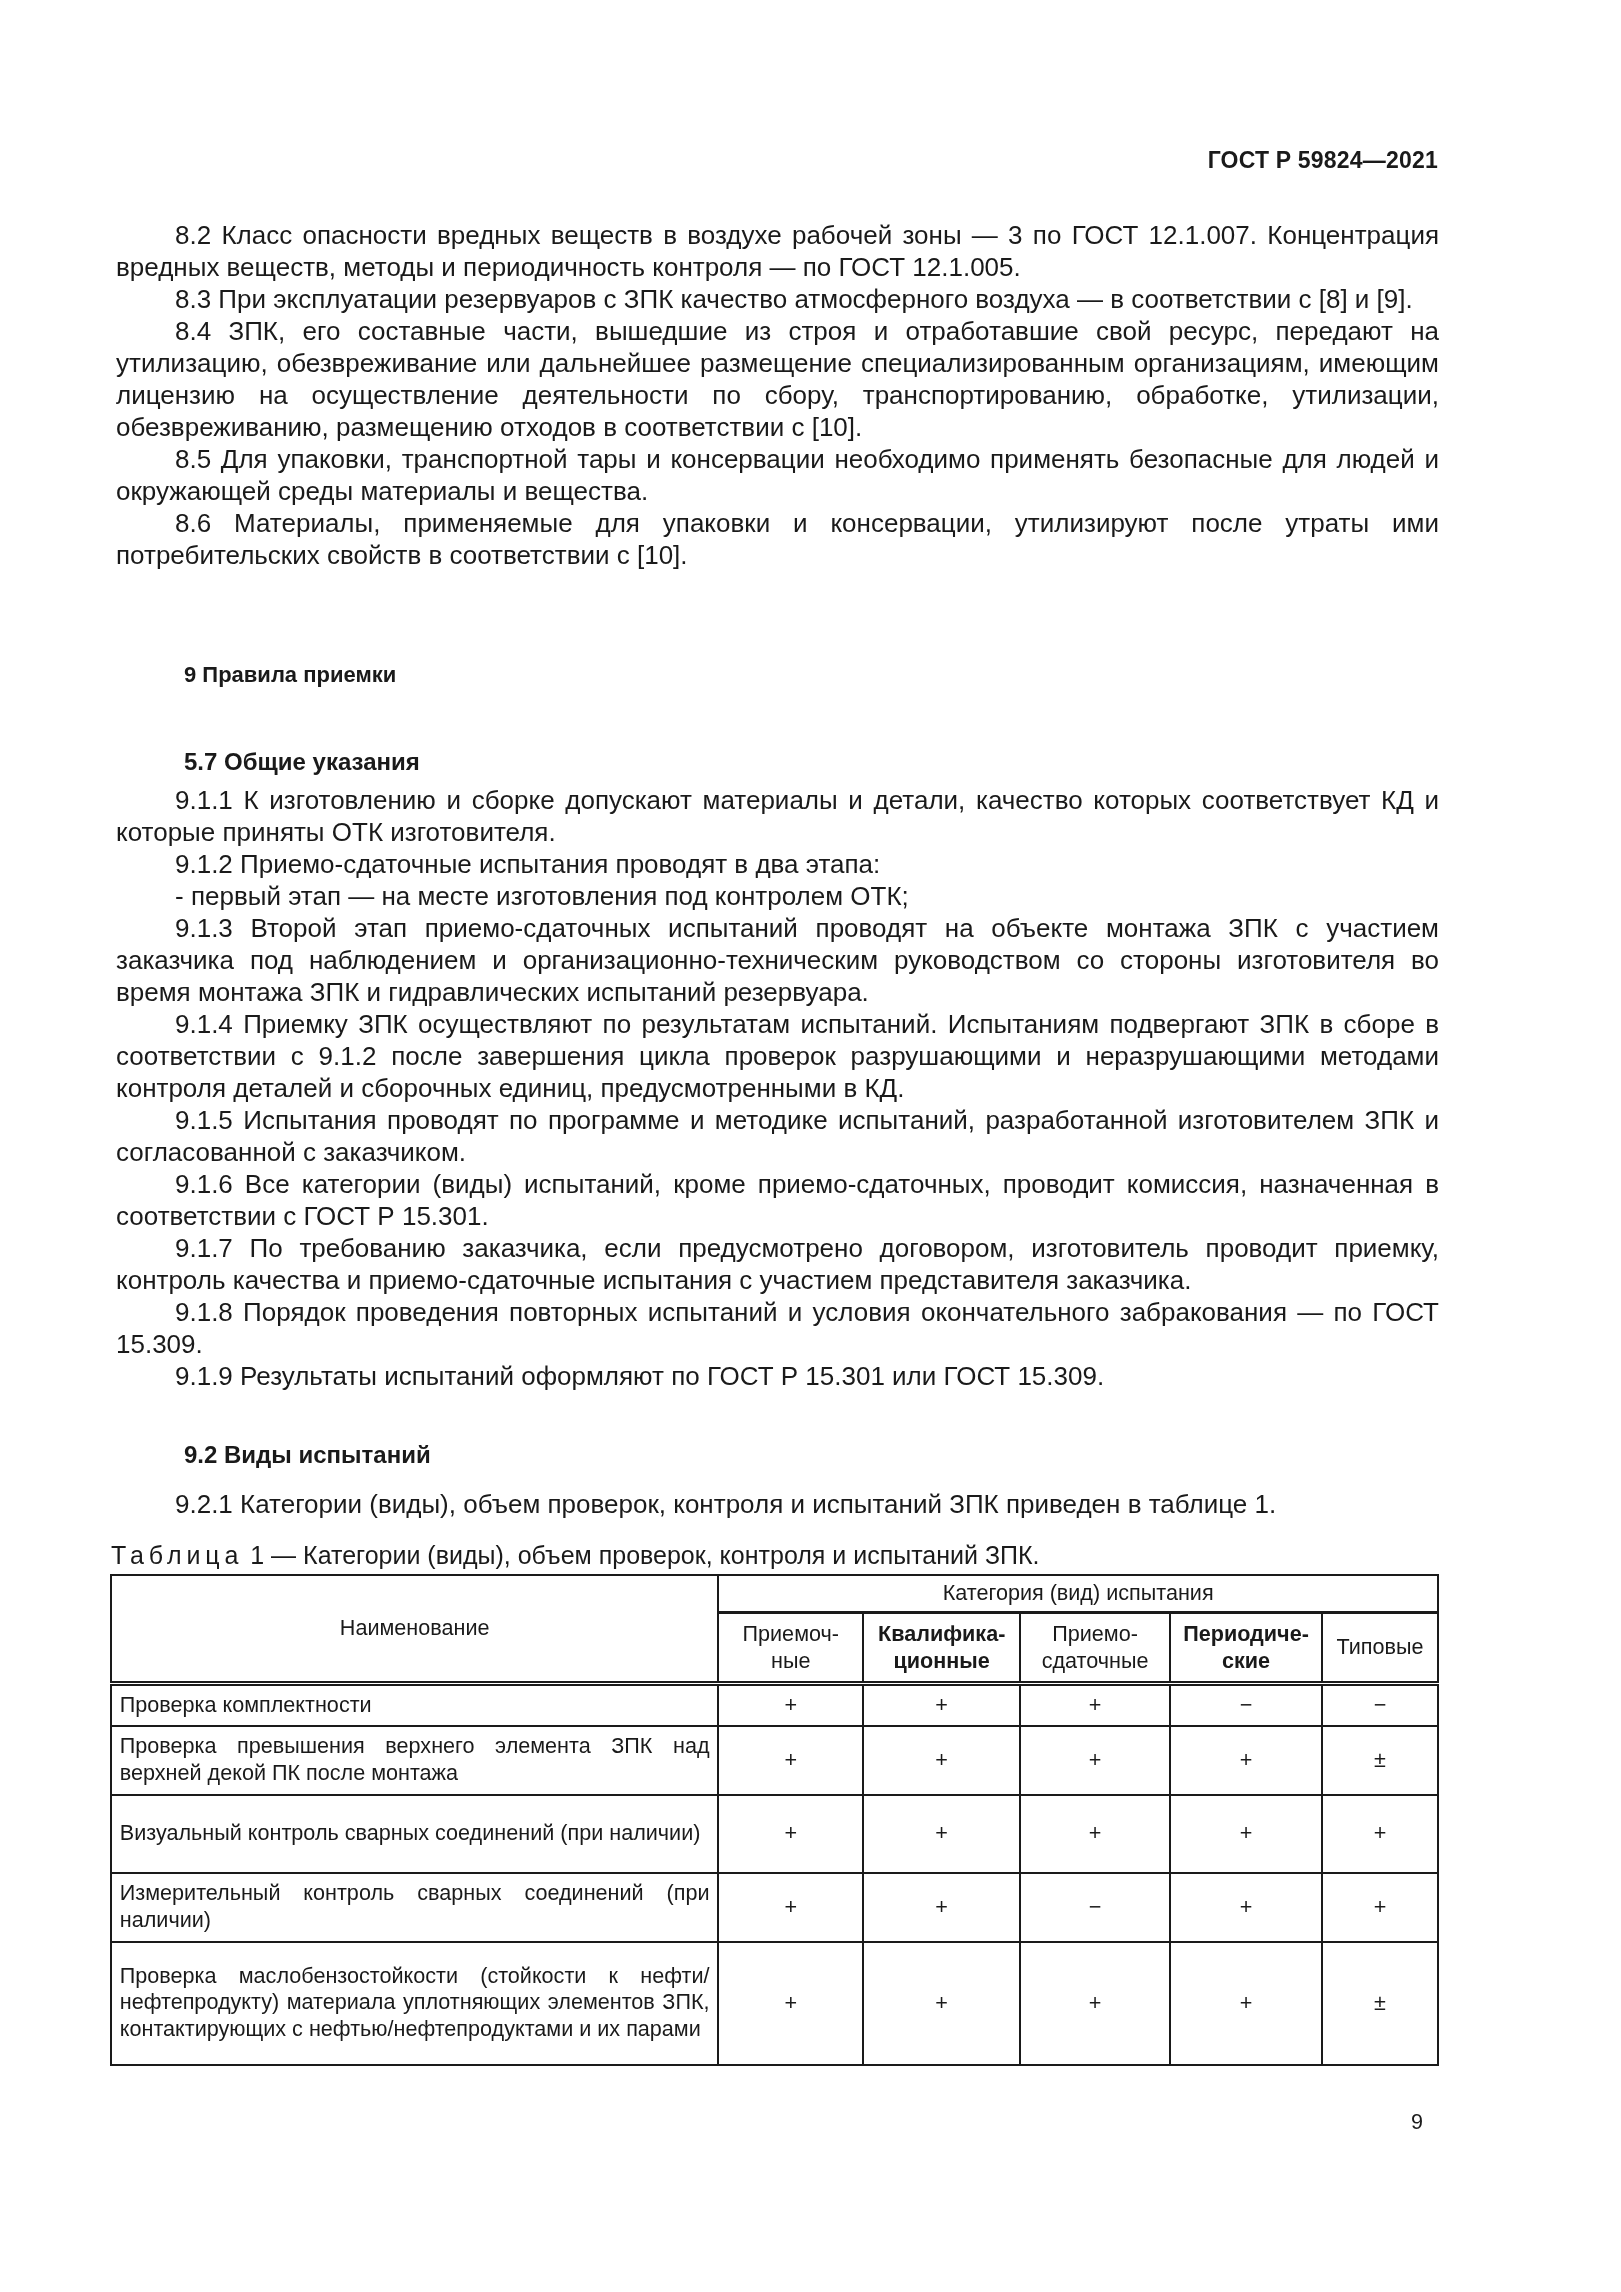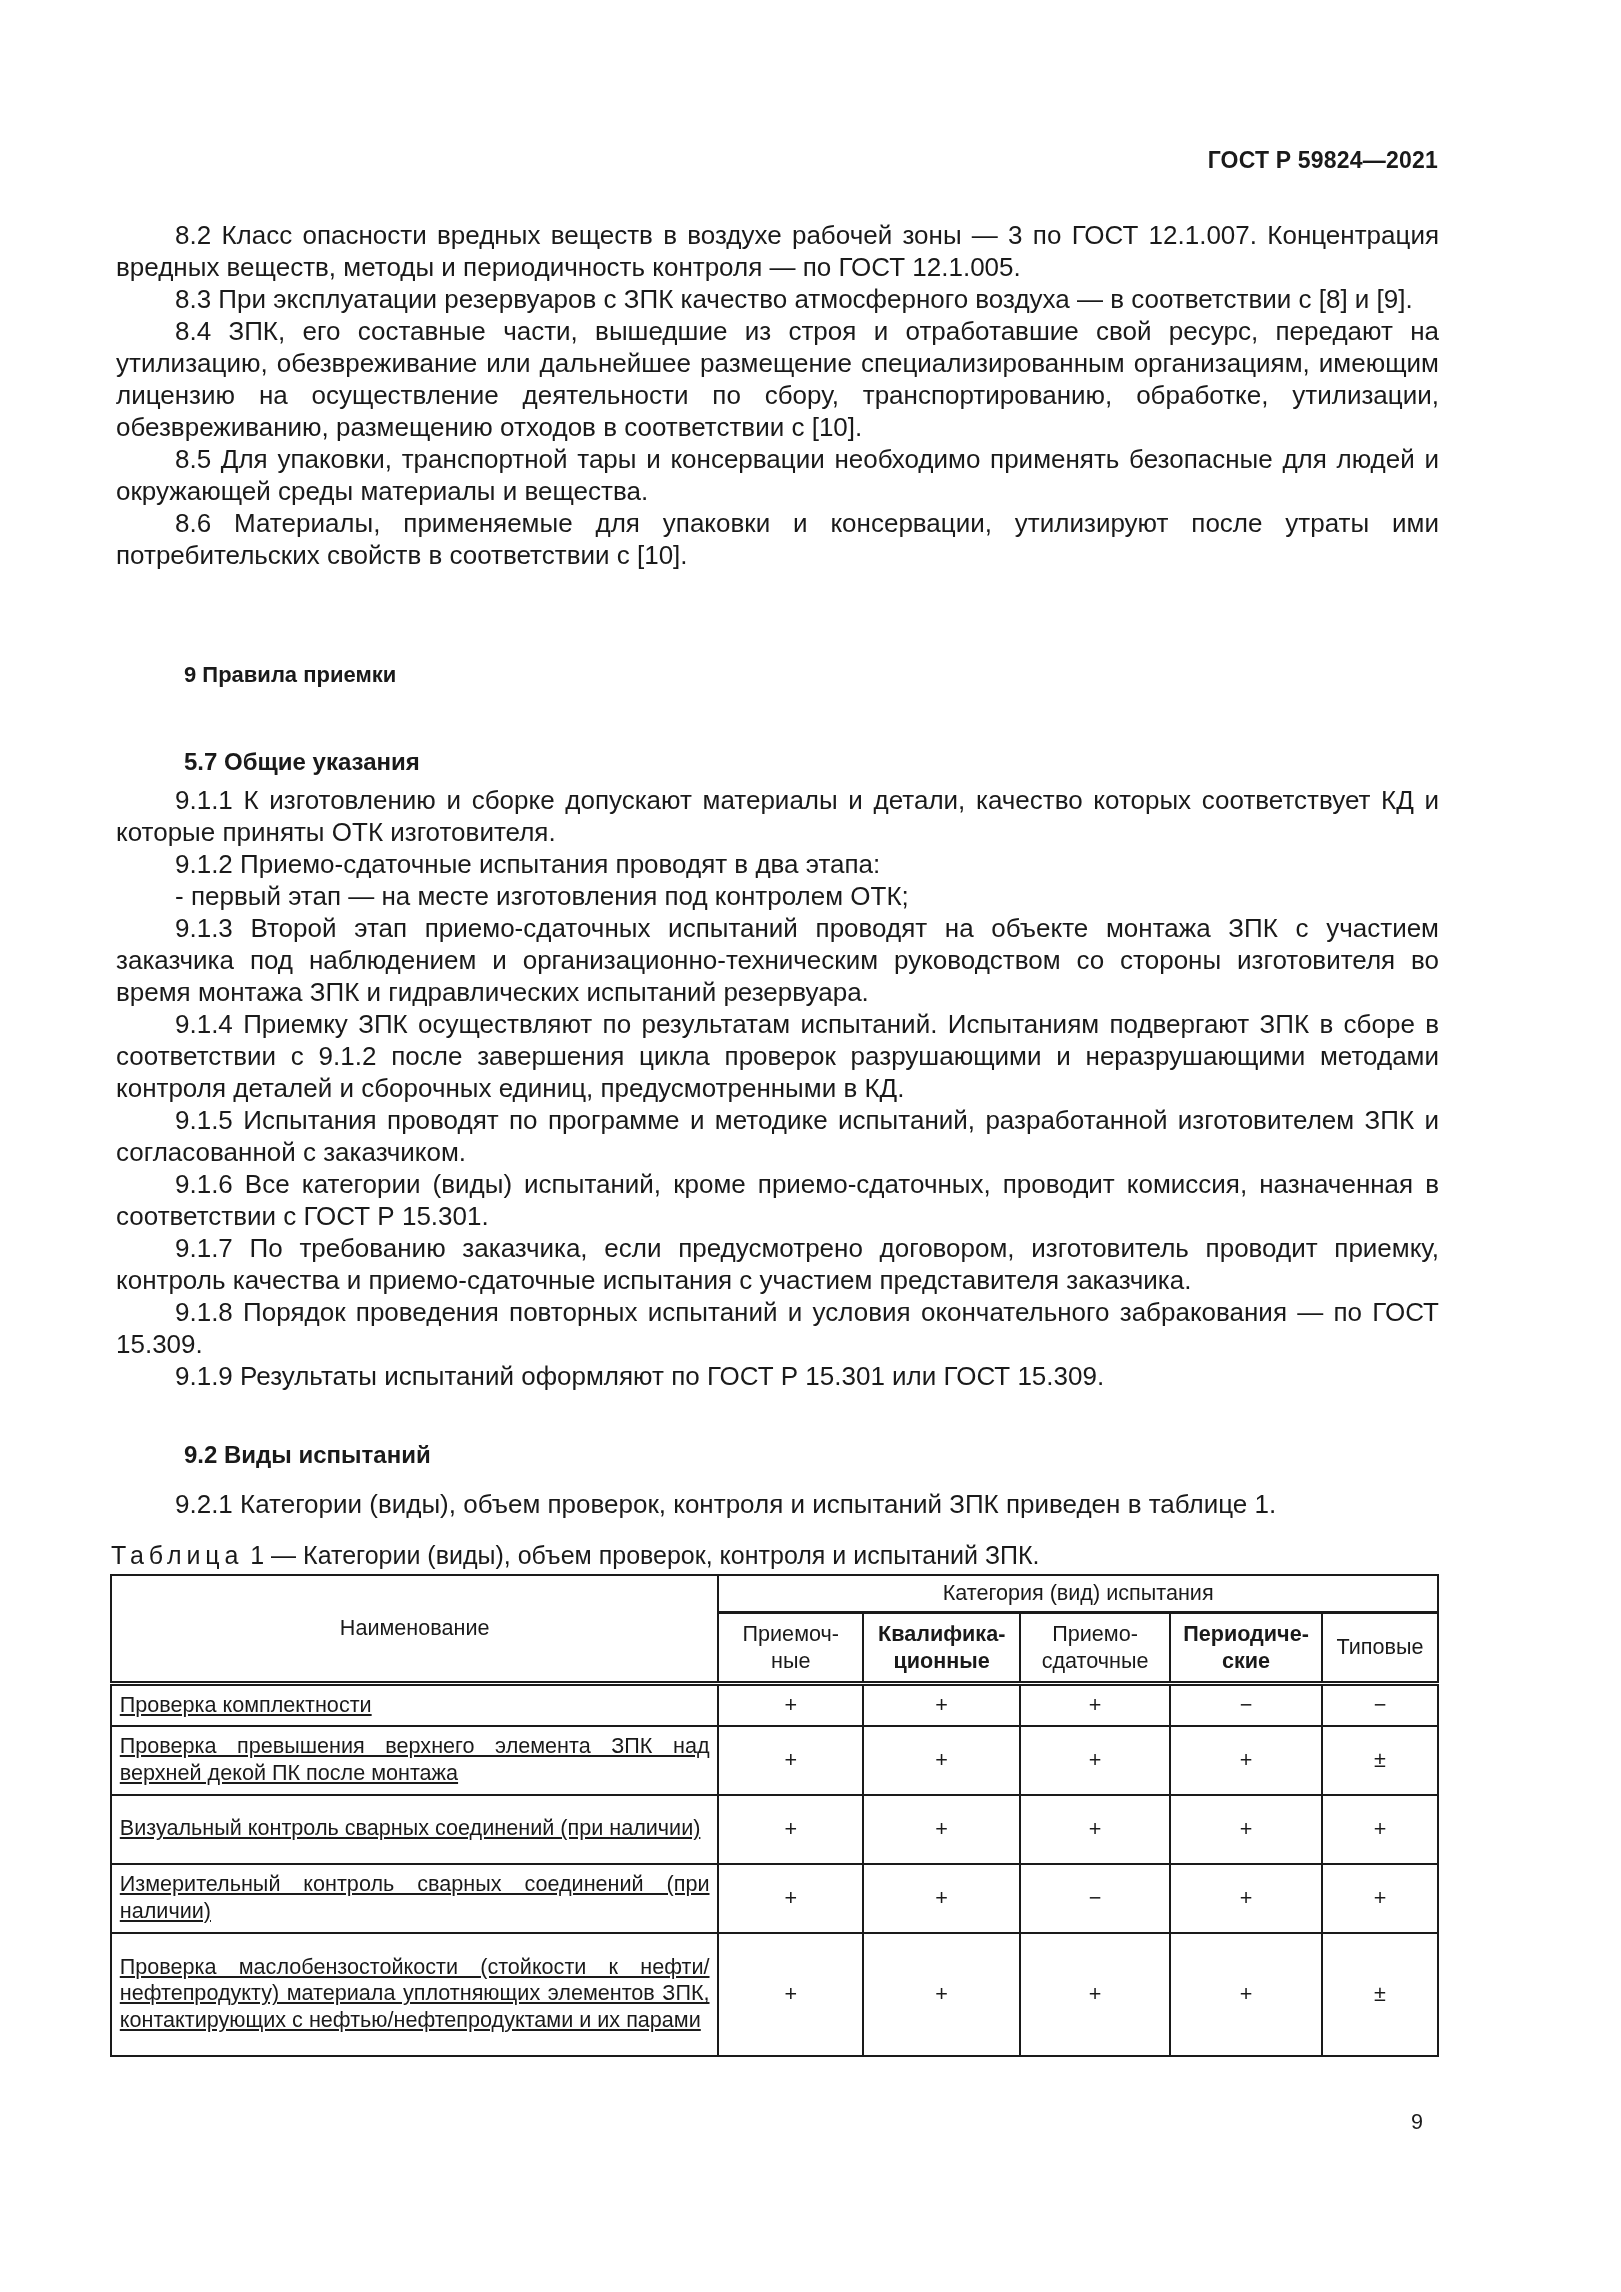--- a/index.html
+++ b/index.html
@@ -37,21 +37,20 @@
     }
     table.t1 th { text-align: center; vertical-align: middle; }
     table.t1 .hdr-name { width: 606px; }
     table.t1 .cat-title { height: 35px; }
     table.t1 .sub { height: 67px; line-height: 26.5px; }
     table.t1 .sub.thin-left { border-left-width: 1.5px; font-weight: bold; }
     table.t1 .head-bottom th { border-bottom: 5.9px double #1a1a1a; }
     table.t1 td.name {
       text-align: justify; padding: 2px 7.8px 2.9px 7.8px; vertical-align: middle;
       text-align-last: left;
-      text-decoration: underline;
     }
     table.t1 td.val {
       text-align: center; vertical-align: middle; font-size: 21.6px;
     }
     table.t1 td.thin-left { border-left-width: 1.5px; }
     .page-num {
       position: absolute; top: 2109px; left: 1411px; font-size: 21.6px;
     }
   </style>
 </head>
@@ -120,21 +119,21 @@
         <td class="val">−</td>
       </tr>
       <tr style="height:69px;">
         <td class="name">Проверка превышения верхнего элемента ЗПК над верхней декой ПК после монтажа</td>
         <td class="val">+</td>
         <td class="val thin-left">+</td>
         <td class="val">+</td>
         <td class="val thin-left">+</td>
         <td class="val">±</td>
       </tr>
-      <tr style="height:69px;padding-left:28px;">
+      <tr style="height:78px;padding-left:28px;">
         <td class="name">Визуальный контроль сварных соединений (при наличии)</td>
         <td class="val">+</td>
         <td class="val thin-left">+</td>
         <td class="val">+</td>
         <td class="val thin-left">+</td>
         <td class="val">+</td>
       </tr>
       <tr style="height:69px;">
         <td class="name">Измерительный контроль сварных соединений (при наличии)</td>
         <td class="val">+</td>

